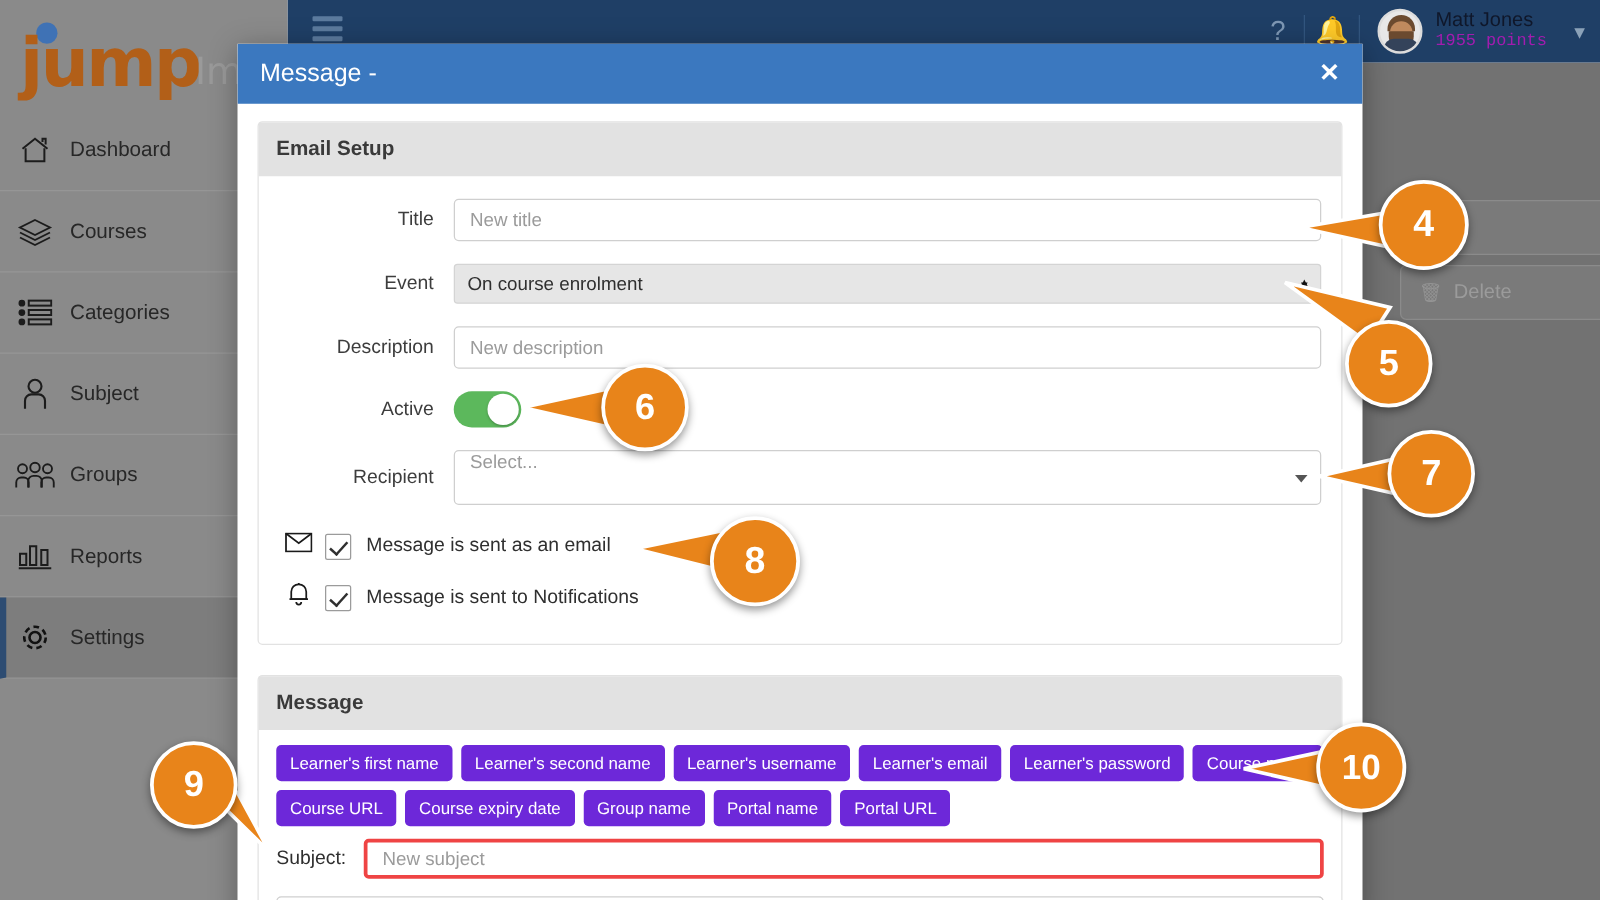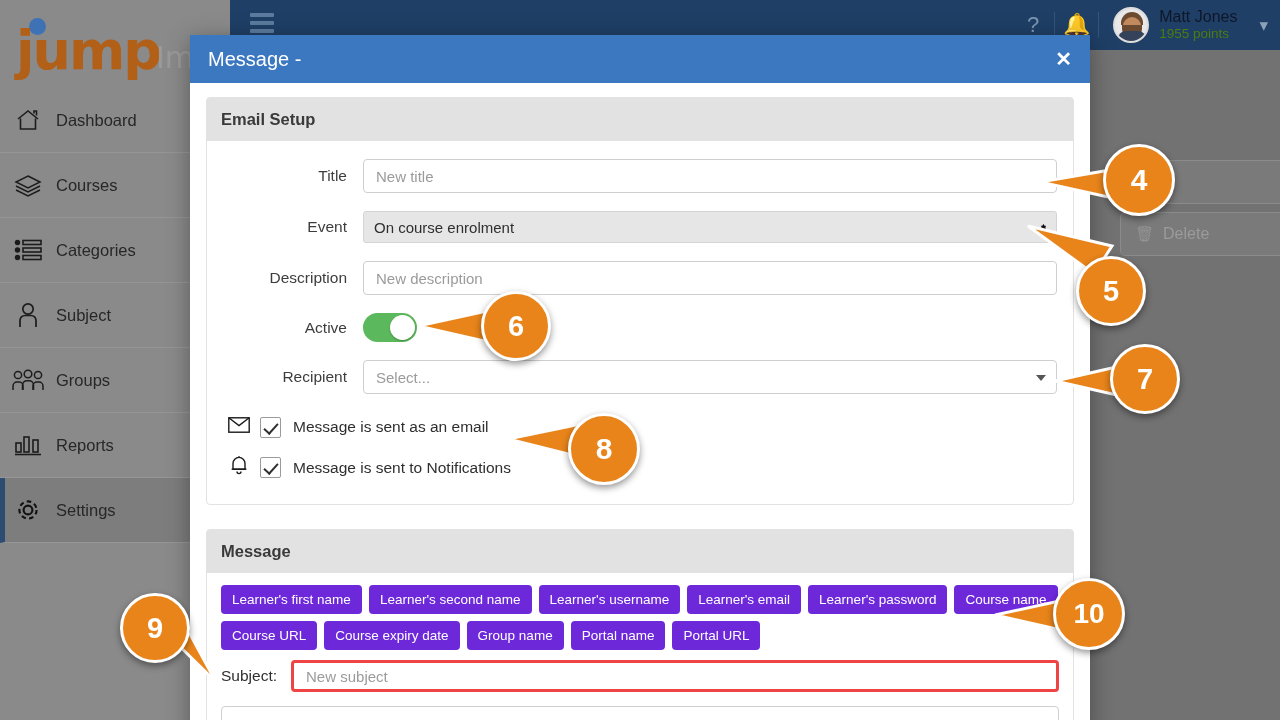--- a/index.html
+++ b/index.html
@@ -75,21 +75,21 @@
     width: 36px; height: 36px; border-radius: 50%;
     background: #e8e8e8; position: relative; overflow: hidden;
     border: 2px solid #dcdcdc;
   }
   .av-hair { position: absolute; left: 6px; top: 3px; width: 22px; height: 13px; background: #6b4a2f; border-radius: 11px 11px 0 0; }
   .av-face { position: absolute; left: 8px; top: 8px; width: 18px; height: 19px; background: #c08a5e; border-radius: 9px; }
   .av-beard { position: absolute; left: 7px; top: 16px; width: 20px; height: 14px; background: #6b4a2f; border-radius: 0 0 10px 10px; }
   .av-body { position: absolute; left: 3px; bottom: -4px; width: 28px; height: 14px; background: #34435a; border-radius: 8px 8px 0 0; }
   .usr-txt { line-height: 1.15; }
   .usr-name { font-size: 16px; color: #0f172a; }
-  .usr-pts { font-size: 13.5px; color: #4d7c0f; }
+  .usr-pts { font-size: 13.5px; color: #a21caf; font-family: Liberation Mono, monospace; }
   .chev { color: #8ba2b8; font-size: 17px; margin-left: 12px; }
 
   .bg-content { position: absolute; left: 230px; top: 50px; right: 0; bottom: 0; background: #727272; }
   .bg-btn {
     position: absolute; border: 1px solid #8b8b8b; border-radius: 5px;
     background: #7a7a7a; color: #3e3e3e; font-size: 16px;
     display: flex; align-items: center; padding-left: 14px;
   }
   #bgBtnAction { left: 890px; top: 110px; width: 200px; height: 44px; }
   #bgBtnDelete { left: 890px; top: 162px; width: 200px; height: 44px; color: #9b9b9b; }
@@ -138,23 +138,23 @@
     display: flex; align-items: center;
   }
   .sel-arrows {
     position: absolute; right: 9px; top: 50%; transform: translateY(-50%);
     display: flex; flex-direction: column; gap: 2px; line-height: 0;
   }
   .sel-arrows span { font-size: 9px; color: #111; }
 
   .sel2-wrap { position: relative; }
   .sel2 {
-    width: 100%; height: 34px; border: 1px solid #cfcfcf; border-radius: 4px;
+    width: 100%; height: 44px; border: 1px solid #cfcfcf; border-radius: 4px;
     background: #fff; padding: 0 28px 0 12px; font-size: 15px; color: #9b9b9b;
-    display: flex; align-items: center;
+    display: flex; 
   }
   .caret-dn {
     position: absolute; right: 11px; top: 50%; margin-top: -2px;
     width: 0; height: 0; border-left: 5px solid transparent;
     border-right: 5px solid transparent; border-top: 6px solid #555;
   }
 
   .toggle {
     width: 54px; height: 29px; border-radius: 15px; background: #5cb85c;
     position: relative; cursor: pointer;

